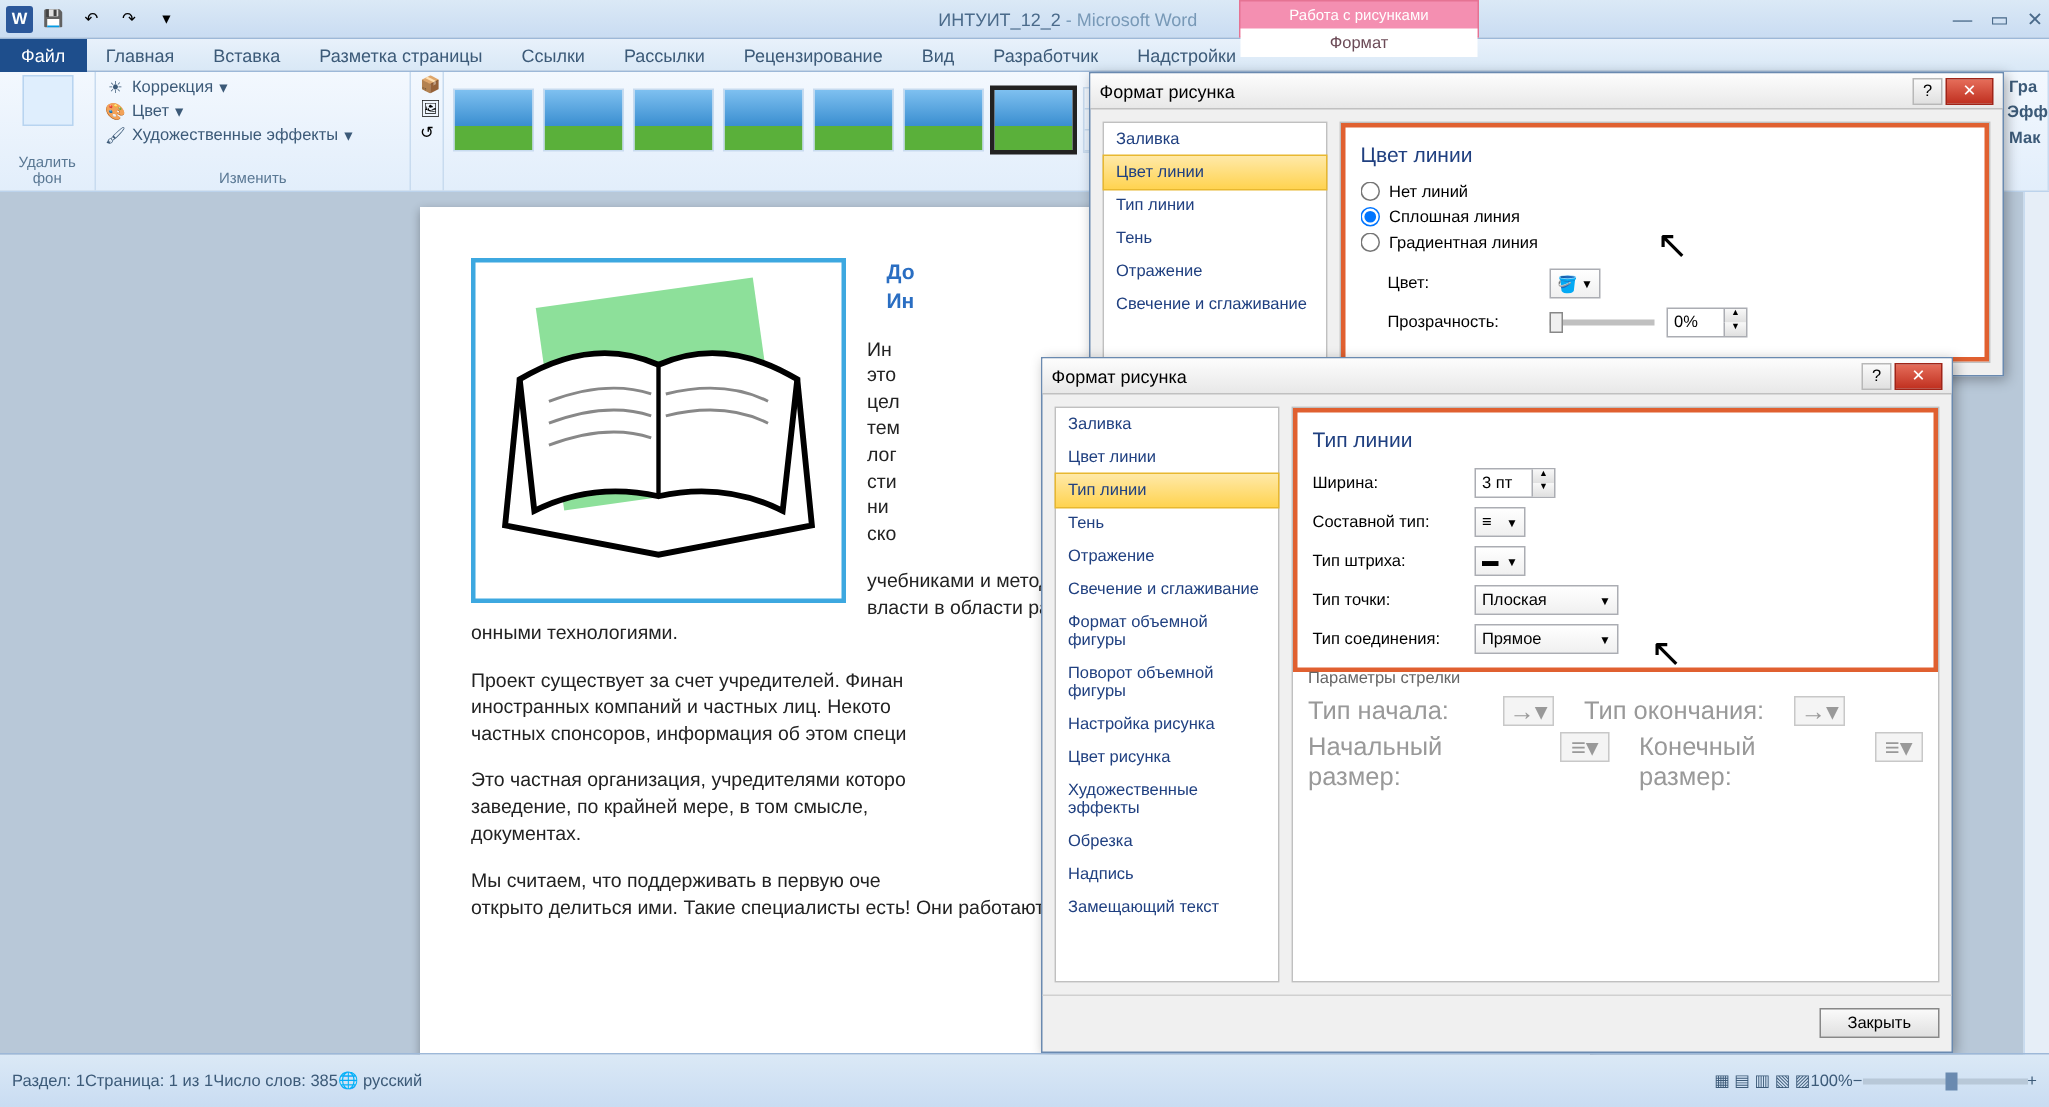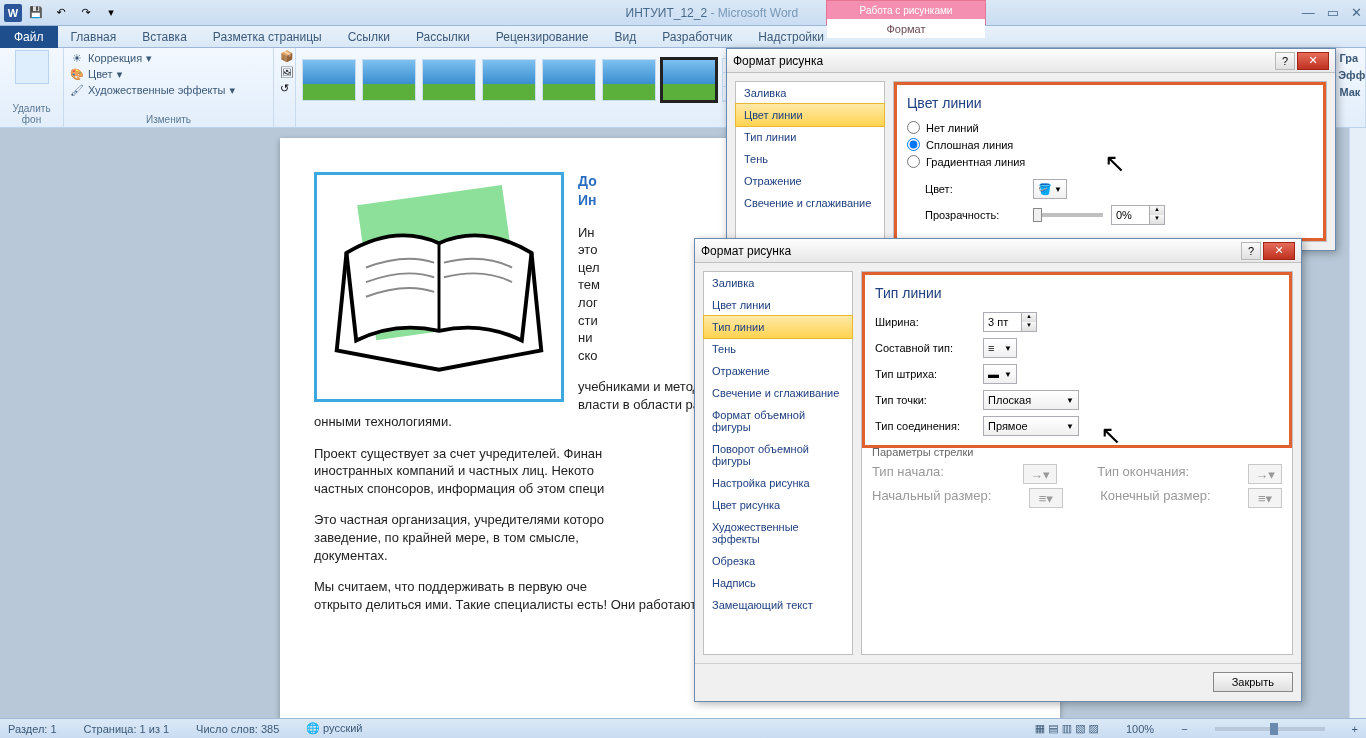--- a/index.html
+++ b/index.html
@@ -32,23 +32,23 @@
 .style-thumb.sel{outline:3px solid #222;outline-offset:-1px;}
 .gallery-arrows{width:16px;display:flex;flex-direction:column;border:1px solid #c8dbef;}
 .gallery-arrows div{height:14px;text-align:center;font-size:8px;color:#3c5a78;border-bottom:1px solid #c8dbef;}
 .rg4{width:46px;}
 .rg4 .sb{display:flex;gap:3px;font-size:11px;color:#3c5a78;padding:2px 0;font-weight:bold;}
 .doc-area{position:absolute;left:0;right:0;top:128px;bottom:20px;background:#b8c8d8;}
 .page{position:absolute;left:280px;top:10px;width:780px;height:580px;background:#fff;box-shadow:0 2px 6px rgba(0,0,0,0.3);padding:34px;}
 .doc-img{float:left;width:250px;height:230px;border:3px solid #3da8e0;margin:0 14px 10px 0;position:relative;background:#fff;}
 .book-svg{width:100%;height:100%;}
 .doc-text{font-size:13px;color:#222;line-height:1.35;}
-.doc-text .hblue{color:#2a6ec2;font-weight:bold;font-size:14px;}
+.doc-text .hblue{color:#2a6ec2;font-weight:bold;font-size:14px;margin-left:13px;}
 .doc-text p{margin:0 0 14px 0;}
-.statusbar{position:absolute;left:0;right:0;bottom:0;height:20px;background:linear-gradient(#dbe9f6,#c9dcf2);border-top:1px solid #9db8d8;display:flex;align-items:center;font-size:11px;color:#3c5a78;padding:0 8px;gap:27px;}
+.statusbar{position:absolute;left:0;right:0;bottom:0;height:36px;background:linear-gradient(#dbe9f6,#c9dcf2);border-top:1px solid #9db8d8;display:flex;align-items:center;font-size:11px;color:#3c5a78;padding:0 8px;gap:0;}
 .statusbar .spacer{flex:1;}
 .zoom-slider{width:110px;height:4px;background:#b8c8d8;position:relative;}
 .zoom-slider .thumb{width:8px;height:12px;background:#6a8ab0;position:absolute;left:50%;top:-4px;}
 
 
 .dlg{position:absolute;background:#f0f0f0;border:1px solid #6a8ab0;box-shadow:2px 2px 8px rgba(0,0,0,0.3);}
 .dlg-tb{height:24px;background:linear-gradient(#fdfdfd,#e8e8e8);border-bottom:1px solid #c0c0c0;display:flex;align-items:center;padding:0 6px;font-size:12px;}
 .dlg-tb .dlg-title{flex:1;}
 .dlg-tb .dlg-help{width:20px;height:18px;border:1px solid #b8b8b8;background:linear-gradient(#fafafa,#e0e0e0);display:flex;align-items:center;justify-content:center;font-size:11px;margin-right:2px;}
 .dlg-tb .dlg-close{width:32px;height:18px;background:linear-gradient(#e56d5a,#c03020);border:1px solid #a02418;color:#fff;display:flex;align-items:center;justify-content:center;font-size:11px;}
@@ -69,21 +69,21 @@
 .spinner .spval{flex:1;padding:0 4px;font-size:11px;}
 .spinner .spbtns{width:15px;display:flex;flex-direction:column;}
 .spinner .spbtns div{height:9px;border-left:1px solid #abadb3;font-size:6px;text-align:center;background:linear-gradient(#f8f8f8,#e0e0e0);}
 .slider{width:70px;height:4px;background:#c0c0c0;position:relative;}
 .slider .sthumb{width:9px;height:14px;background:#f0f0f0;border:1px solid #888;position:absolute;left:0;top:-5px;}
 .dlg-footer{padding:8px;display:flex;justify-content:flex-end;border-top:1px solid #d0d0d0;}
 .btn-close{padding:3px 18px;border:1px solid #888;background:linear-gradient(#fafafa,#e0e0e0);font-size:11px;}
 .cursor-arrow{position:absolute;font-size:26px;color:#000;pointer-events:none;}
 .arrow-params{margin-top:8px;}
 .arrow-params .ap-title{font-size:11px;color:#666;margin-bottom:4px;}
-.arrow-params .ap-row{display:flex;gap:20px;font-size:13px;color:#999;padding:2px 0;justify-content:space-between;}
+.arrow-params .ap-row{display:flex;gap:20px;font-size:17px;color:#999;padding:2px 0;}
 .arrow-params .ap-row label{min-width:110px;}
 .mini-combo{width:34px;height:20px;border:1px solid #c8c8c8;background:#f4f4f4;display:inline-flex;align-items:center;justify-content:center;}
 .doc-scrollbar{position:absolute;right:0;top:128px;bottom:20px;width:17px;background:#e6eef7;border-left:1px solid #c8dbef;}
 </style>
 </head>
 <body>
 
 <div class="titlebar">
   <div class="qat">
     <div class="w-logo">W</div>

